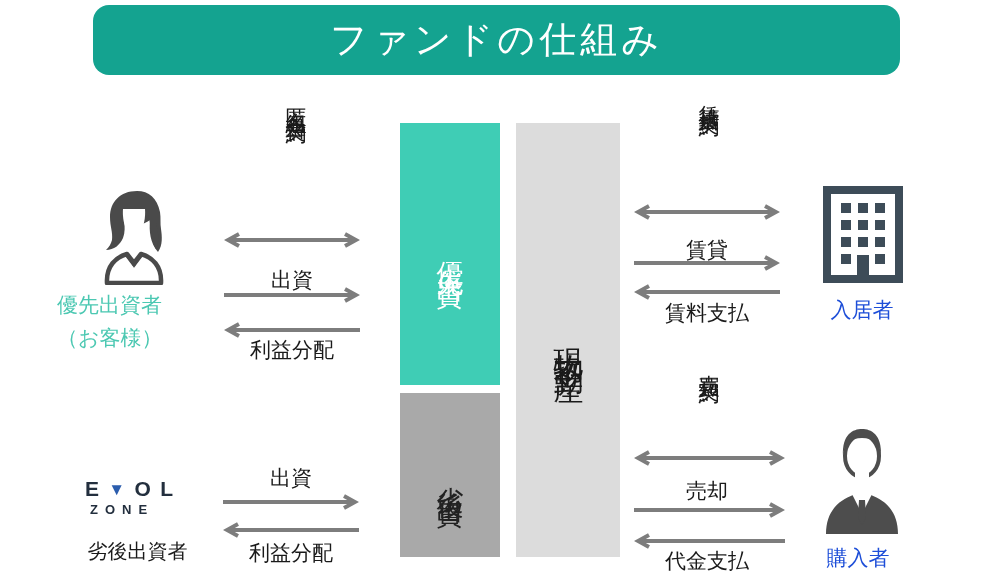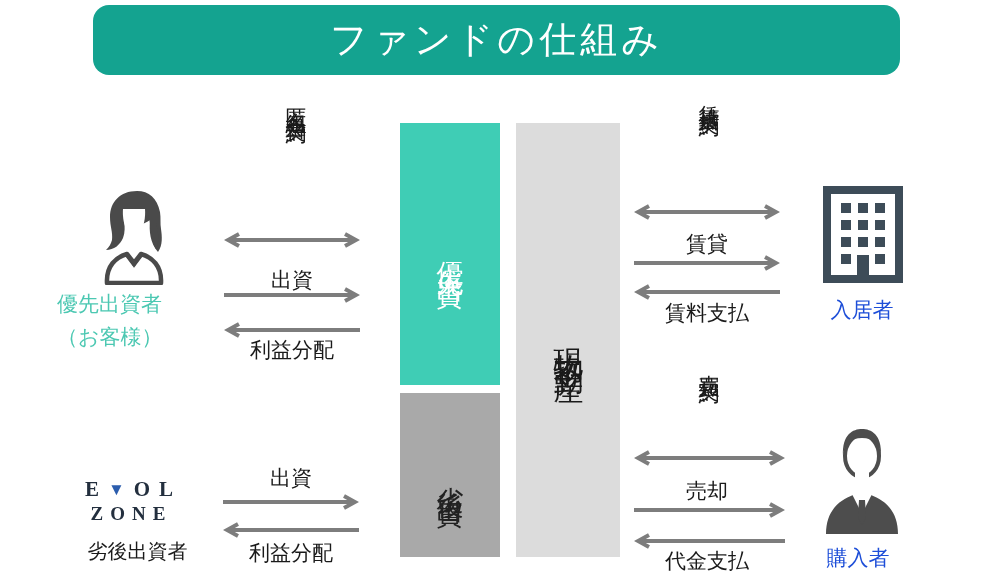--- a/index.html
+++ b/index.html
@@ -1,20 +1,20 @@
 <!DOCTYPE html>
 <html><head>
 <meta charset="utf-8">
 <style>
   * { margin:0; padding:0; box-sizing:border-box; }
   html,body { background:#ffffff; }
   body { font-family:"Liberation Sans","DejaVu Sans",sans-serif; }
   .canvas {
     position:relative; width:1004px; height:576px; background:#ffffff;
-    overflow:hidden; color:#1a1a1a;font-family:Liberation Serif, serif;
+    overflow:hidden; color:#1a1a1a;
   }
 
   
   .banner {
     position:absolute; left:93px; top:5px; width:807px; height:70px;
     background:#14a390; border-radius:16px; color:#ffffff;
     display:flex; align-items:center; justify-content:center;
     font-size:37px; letter-spacing:4px; font-weight:500;
   }
 
@@ -36,21 +36,21 @@
   .contract-lt { left:282px; top:92px; }
   .contract-rt { left:695px; top:88px; }
   .contract-rb { left:695px; top:358px; }
 
   
   .flow-label { position:absolute; font-size:21px; color:#1a1a1a; text-align:center; }
   .lbl-lt-invest { left:224px; width:136px; top:266px; }
   .lbl-lt-profit { left:224px; width:136px; top:336px; }
   .lbl-lb-invest { left:223px; width:136px; top:464px; }
   .lbl-lb-profit { left:223px; width:136px; top:539px; }
-  .lbl-rt-lease  { left:634px; width:146px; top:230px; }
+  .lbl-rt-lease  { left:634px; width:146px; top:236px; }
   .lbl-rt-rent   { left:634px; width:146px; top:299px; }
   .lbl-rb-sale   { left:634px; width:146px; top:477px; }
   .lbl-rb-pay    { left:634px; width:146px; top:547px; }
 
   
   .arrow { position:absolute; }
   .arrow svg { display:block; }
   .ar-lt-both  { left:224px; top:232px; }
   .ar-lt-right { left:224px; top:287px; }
   .ar-lt-left  { left:224px; top:322px; }
@@ -82,21 +82,21 @@
   }
   .label-buyer {
     position:absolute; left:798px; top:544px; width:120px; text-align:center;
     color:#1d4ed8; font-size:21px;
   }
 
   
   .logo { position:absolute; left:85px; top:477px; width:88px; }
   .logo-line1 { display:flex; align-items:center; justify-content:space-between; font-size:21px; font-weight:700; color:#232f3e; }
   .logo-line1 .v-tri { color:#2b5dad; font-size:17px; line-height:21px; }
-  .logo-line2 { margin-top:1px; text-align:center; font-size:19px; font-weight:700; letter-spacing:7px; color:#232f3e; padding-left:5px; }
+  .logo-line2 { margin-top:1px; text-align:left; font-size:13px; font-weight:700; letter-spacing:7px; color:#232f3e; padding-left:5px; }
 </style>
 </head>
 <body>
 
 <div class="canvas">
 
   <div class="banner">ファンドの仕組み</div>
 
   <div class="vbox box-priority">
     <span class="vtext">優先出資</span>

